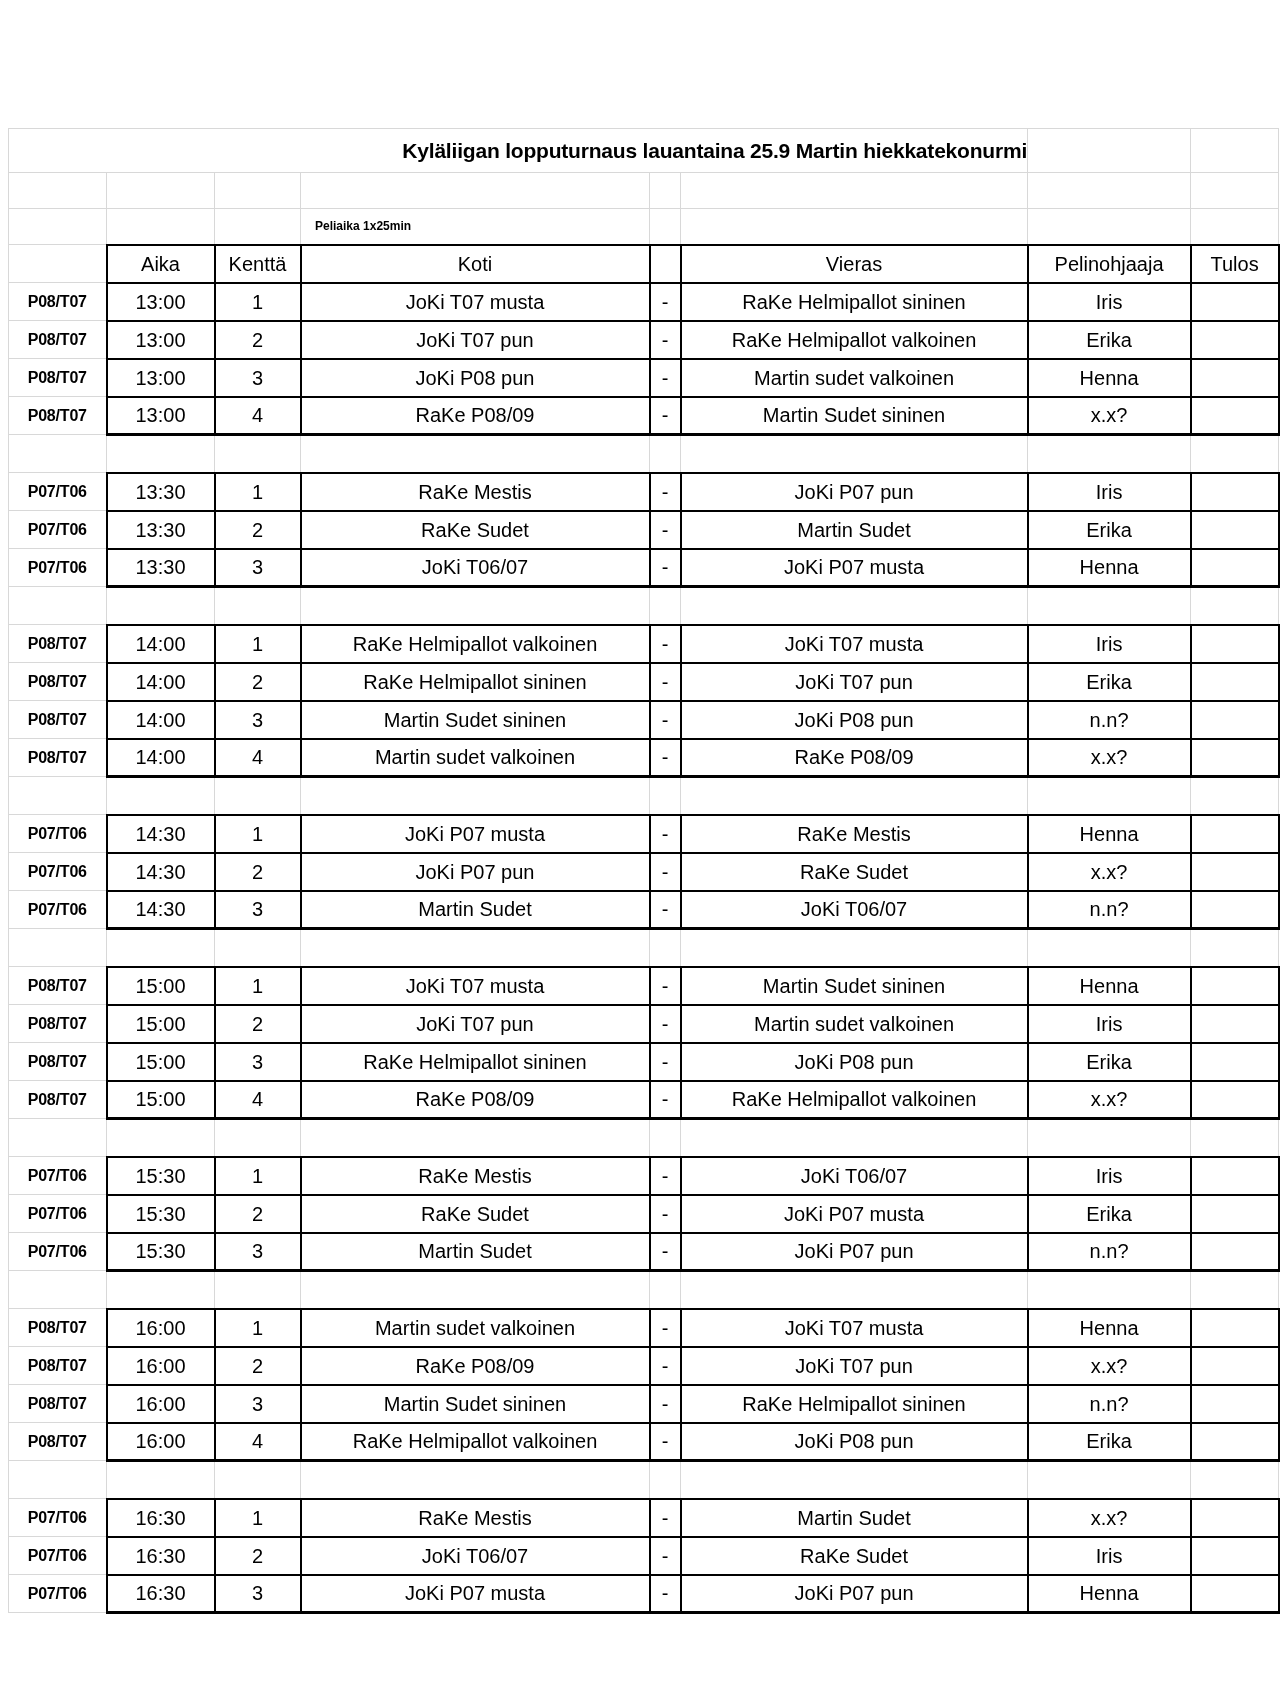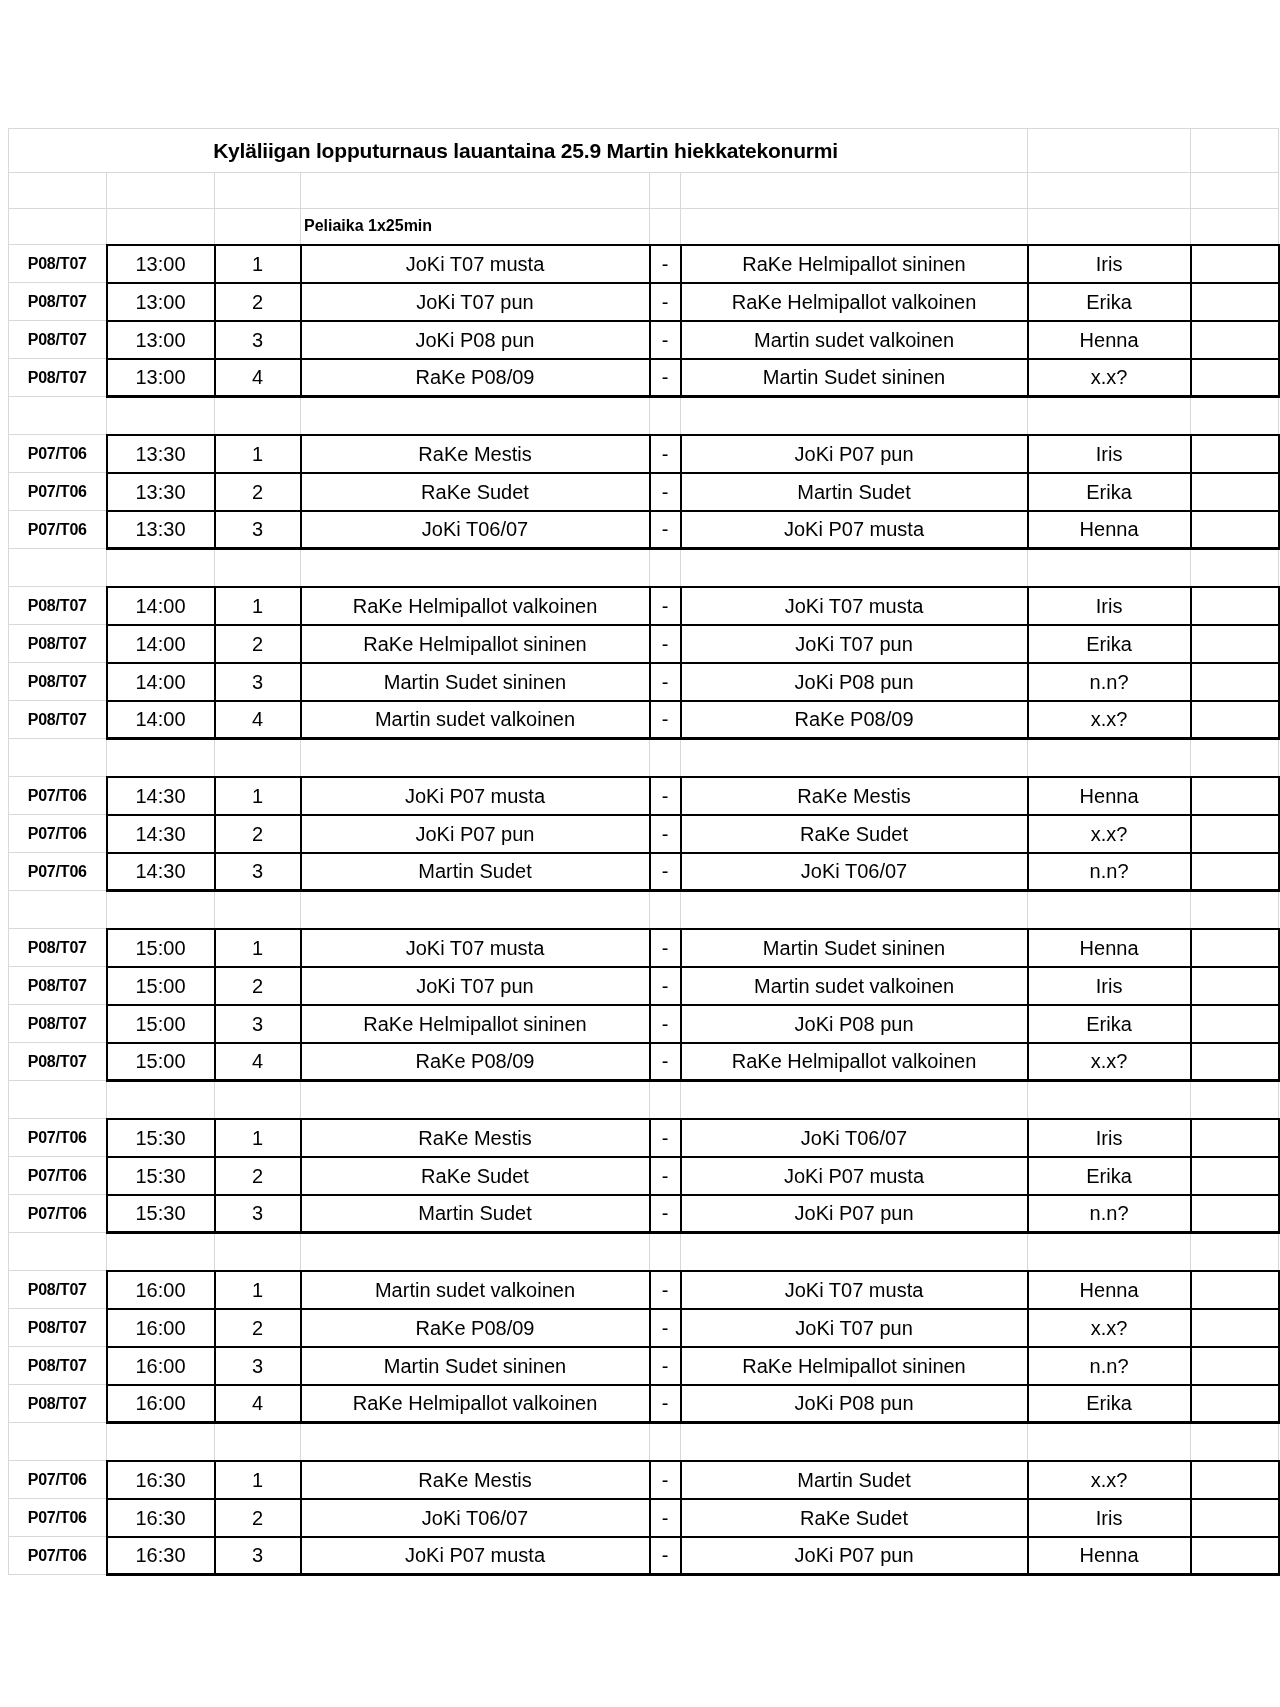--- a/index.html
+++ b/index.html
@@ -36,22 +36,22 @@
   td { padding: 0; vertical-align: middle; text-align: center; font-size: 20px; line-height: 1.1; white-space: nowrap; overflow: visible; }
 
   
   td.g { border: 1px solid #d8d8d8; }
   
   td.b { border: 2px solid #000000; }
   td.bb { border-bottom-width: 3px; }
 
   td.grp { font-size: 16px; letter-spacing: -0.2px; font-weight: bold; }
 
-  .title-cell { text-align: center; font-weight: bold; font-size: 21px; letter-spacing: -0.2px; padding-left: 15px; margin-top: 12px; }
-  .subtitle-cell { text-align: left; font-weight: bold; font-size: 16px; padding-left: 3px; }
+  .title-cell { text-align: right; font-weight: bold; font-size: 21px; letter-spacing: -0.2px; padding-left: 15px; margin-top: 12px; }
+  .subtitle-cell { text-align: left; font-weight: bold; font-size: 12px; padding-left: 14px; }
   .hdr { font-size: 20px; }
 </style>
 </head>
 <body>
 
 <div class="sheet">
   <table class="grid">
     <colgroup>
       <col class="c-group">
         <col class="c-aika">
@@ -81,20 +81,30 @@
       <tr class="r-sm">
         <td class="g"></td>
         <td class="g"></td>
         <td class="g"></td>
         <td class="g subtitle-cell">Peliaika 1x25min</td>
         <td class="g"></td>
         <td class="g"></td>
         <td class="g"></td>
         <td class="g"></td>
       </tr>
+      <tr class="r">
+        <td class="g"></td>
+        <td class="b hdr">Aika</td>
+        <td class="b hdr">Kenttä</td>
+        <td class="b hdr">Koti</td>
+        <td class="b hdr"></td>
+        <td class="b hdr">Vieras</td>
+        <td class="b hdr">Pelinohjaaja</td>
+        <td class="b hdr">Tulos</td>
+      </tr>
 
     <tr class="r">
           <td class="g grp">P08/T07</td>
           <td class="b">13:00</td>
           <td class="b">1</td>
           <td class="b">JoKi T07 musta</td>
           <td class="b">-</td>
           <td class="b">RaKe Helmipallot sininen</td>
           <td class="b">Iris</td>
           <td class="b"></td>

